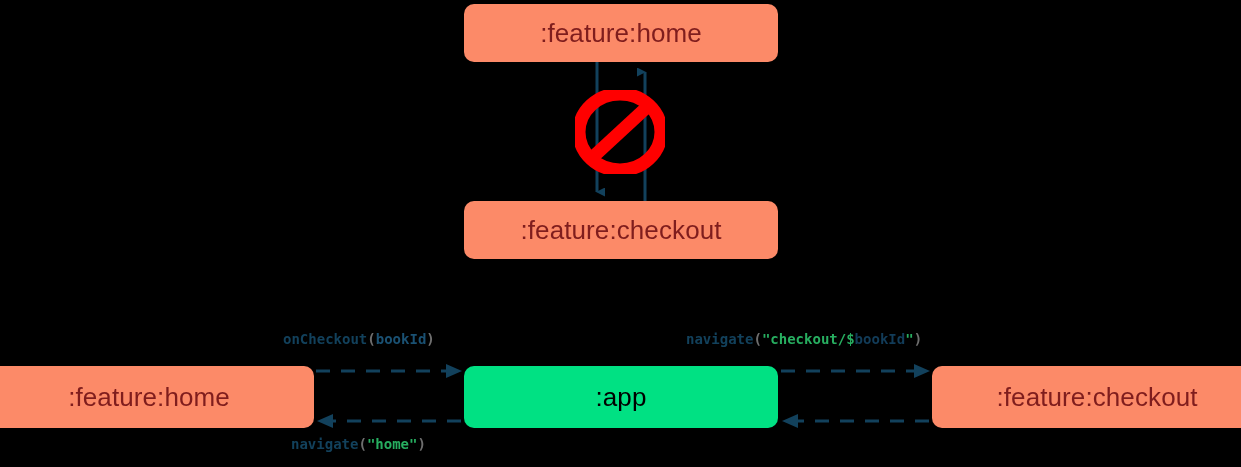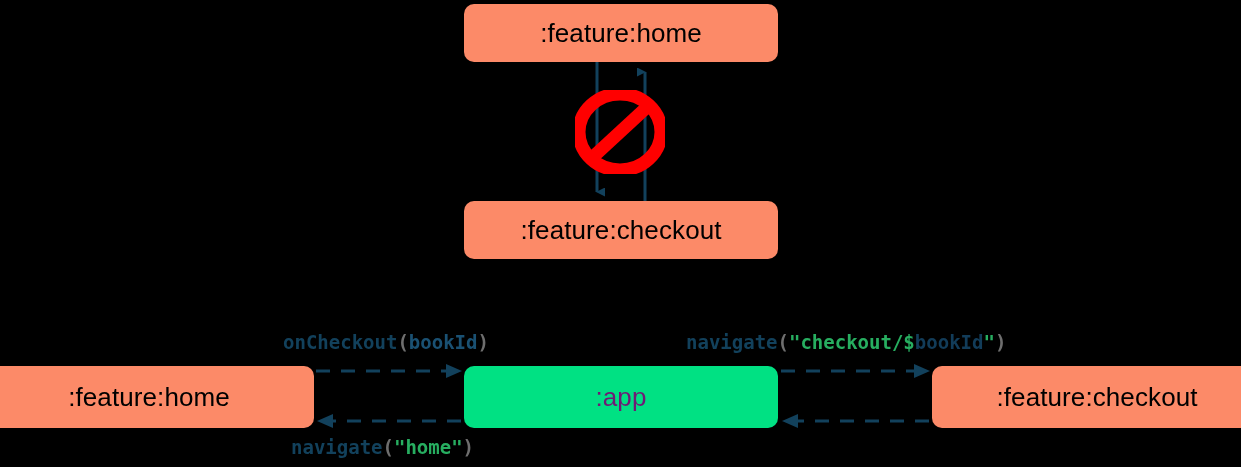--- a/index.html
+++ b/index.html
@@ -30,25 +30,25 @@
     align-items: center;
     justify-content: center;
     box-sizing: border-box;
     font-family: "Liberation Sans", sans-serif;
     font-size: 26px;
     letter-spacing: 0.1px;
     white-space: nowrap;
   }
   .node.feature {
     background: #FC8A68;
-    color: #000000;
+    color: #7f1d1d;
   }
   .node.app {
     background: #00E183;
-    color: #701a75;
+    color: #000000;
   }
 
   
   #node-home-top      { left: 464px; top: 4px;   width: 314px; height: 58px; }
   #node-checkout-top  { left: 464px; top: 201px; width: 314px; height: 58px; }
 
   
   #node-home-bottom     { left: -16px; top: 366px; width: 330px; height: 62px; }
   #node-app             { left: 464px; top: 366px; width: 314px; height: 62px; }
   #node-checkout-bottom { left: 932px; top: 366px; width: 330px; height: 62px; }
@@ -69,21 +69,21 @@
     left: 575px;
     top: 90px;
     width: 90px;
     height: 84px;
   }
 
   
   .edge-label {
     position: absolute;
     font-family: "DejaVu Sans Mono", "Liberation Mono", monospace;
-    font-size: 19px;
+    font-size: 14px;
     font-weight: bold;
     white-space: nowrap;
     letter-spacing: 0px;
   }
   .tok-fn    { color: #12415C; }
   .tok-ident { color: #1A5173; }
   .tok-paren { color: #6E6E6E; }
   .tok-str   { color: #27AE60; }
   .tok-var   { color: #123C59; }
 

